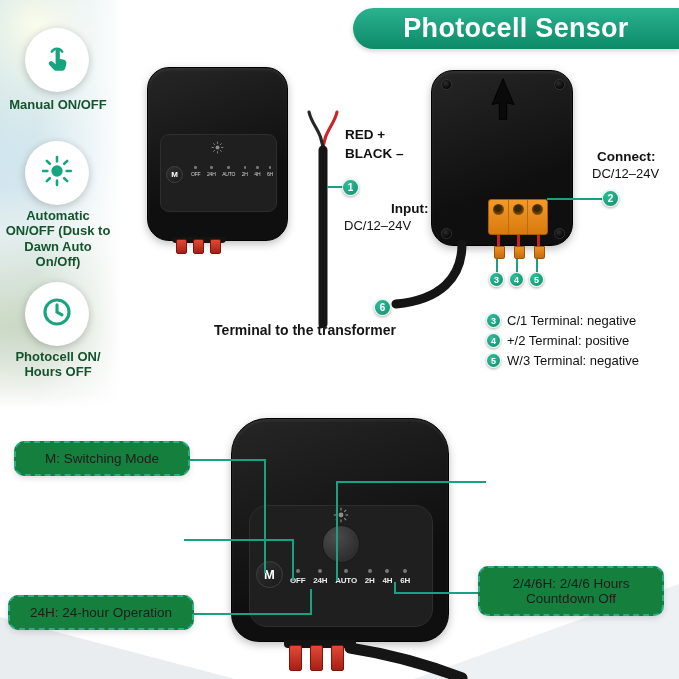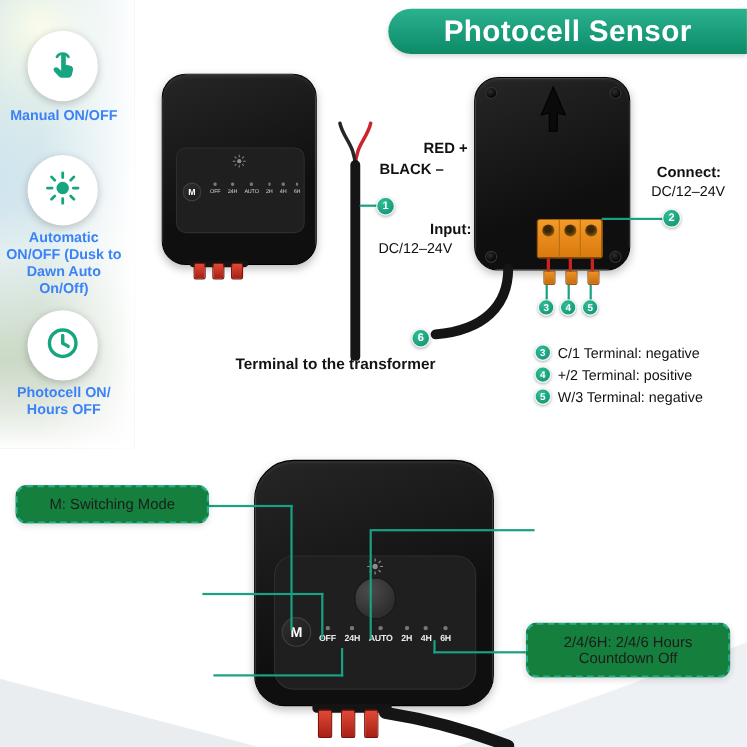--- a/index.html
+++ b/index.html
@@ -22,21 +22,21 @@
   .photo { left:0; top:0; width:122px; height:408px;
            background:
              radial-gradient(circle at 30% 6%, rgba(255,255,235,.95), rgba(255,255,235,0) 42%),
              linear-gradient(172deg,#9cc7e3 0%,#c3deee 34%,#e4efef 55%,#ccdac7 76%,#b4c5ae 100%); }
   .photo-fade { left:0; top:0; width:122px; height:408px;
            background:linear-gradient(90deg, rgba(255,255,255,0) 30%, rgba(255,255,255,.55) 70%, #fff 100%),
                       linear-gradient(180deg, rgba(255,255,255,0) 80%, #fff 100%); }
 
   .feat-circle { width:64px; height:64px; border-radius:50%; background:#fff;
                  box-shadow:0 2px 8px rgba(0,0,0,.22); display:flex; align-items:center; justify-content:center; }
-  .feat-label { width:114px; text-align:center; font-weight:bold; font-size:13px; line-height:1.18; color:#3b82f6; }
+  .feat-label { width:114px; text-align:center; font-weight:bold; font-size:13px; line-height:1.18; color:#14532d; }
 
   
   .dev-body { background:linear-gradient(160deg,#262626 0%,#0f0f0f 65%); border:1px solid #000;
               box-shadow:inset 0 2px 3px rgba(255,255,255,.07), 0 3px 8px rgba(0,0,0,.25); }
   .dev-panel { background:#1f1f1f; border:1px solid #2e2e2e; }
   .m-btn { border-radius:50%; background:linear-gradient(145deg,#2f2f2f,#1b1b1b); border:1px solid #404040;
            color:#fff; font-weight:bold; display:flex; align-items:center; justify-content:center; }
   .dome { border-radius:50%; background:radial-gradient(circle at 35% 30%, #4c4c4c, #2e2e2e 72%); border:1px solid #191919; }
   .screw { width:11px; height:11px; border-radius:50%; background:radial-gradient(circle at 40% 35%, #2e2e2e, #060606 70%); border:1px solid #333; }
 
@@ -184,21 +184,21 @@
   <div class="abs connector" style="left:193px;top:239px;width:11px;height:15px;"></div>
   <div class="abs connector" style="left:210px;top:239px;width:11px;height:15px;"></div>
 
   <span class="abs" style="left:288px;top:88px;">
     <svg width="72" height="240" viewBox="0 0 72 240">
       <path d="M35 64 C35 44 46 38 49 24" fill="none" stroke="#c9252b" stroke-width="3.2" stroke-linecap="round"></path>
       <path d="M35 64 C35 44 24 38 21 24" fill="none" stroke="#262626" stroke-width="3.2" stroke-linecap="round"></path>
       <path d="M35 62 L35 236" fill="none" stroke="#151515" stroke-width="9" stroke-linecap="round"></path>
     </svg>
   </span>
-  <div class="abs lbl-b" style="left:345px;top:127px;margin-left:40px;">RED +</div>
+  <div class="abs lbl-b" style="left:345px;top:127px;">RED +</div>
   <div class="abs lbl-b" style="left:345px;top:146px;">BLACK –</div>
   <div class="abs line" style="left:327px;top:186px;width:16px;height:2px;"></div>
   <div class="abs badge" style="left:342px;top:179px;">1</div>
   <div class="abs lbl-b" style="left:344px;top:201px;padding-left:47px;">Input:</div>
   <div class="abs lbl" style="left:344px;top:218px;">DC/12–24V</div>
 
   <div class="abs dev-body" style="left:431px;top:70px;width:142px;height:176px;border-radius:22px;">
     <div class="abs screw" style="left:9px;top:8px;"></div>
     <div class="abs screw" style="left:122px;top:8px;"></div>
     <div class="abs screw" style="left:9px;top:157px;"></div>
@@ -323,15 +323,16 @@
   <div class="abs line" style="left:184px;top:539px;width:110px;height:2px;"></div>
   <div class="abs line" style="left:292px;top:539px;width:2px;height:42px;"></div>
   <div class="abs line" style="left:194px;top:613px;width:118px;height:2px;"></div>
   <div class="abs line" style="left:310px;top:589px;width:2px;height:26px;"></div>
   <div class="abs line" style="left:338px;top:481px;width:148px;height:2px;"></div>
   <div class="abs line" style="left:336px;top:481px;width:2px;height:100px;"></div>
   <div class="abs line" style="left:394px;top:592px;width:84px;height:2px;"></div>
   <div class="abs line" style="left:394px;top:582px;width:2px;height:12px;"></div>
 
   <div class="abs callout" style="left:14px;top:441px;width:176px;">M: Switching Mode</div>
+  <div class="abs callout" style="left:8px;top:595px;width:186px;">24H: 24-hour Operation</div>
   <div class="abs callout" style="left:478px;top:566px;width:186px;">2/4/6H: 2/4/6 Hours Countdown Off</div>
 
 </div>
 
 </body></html>

